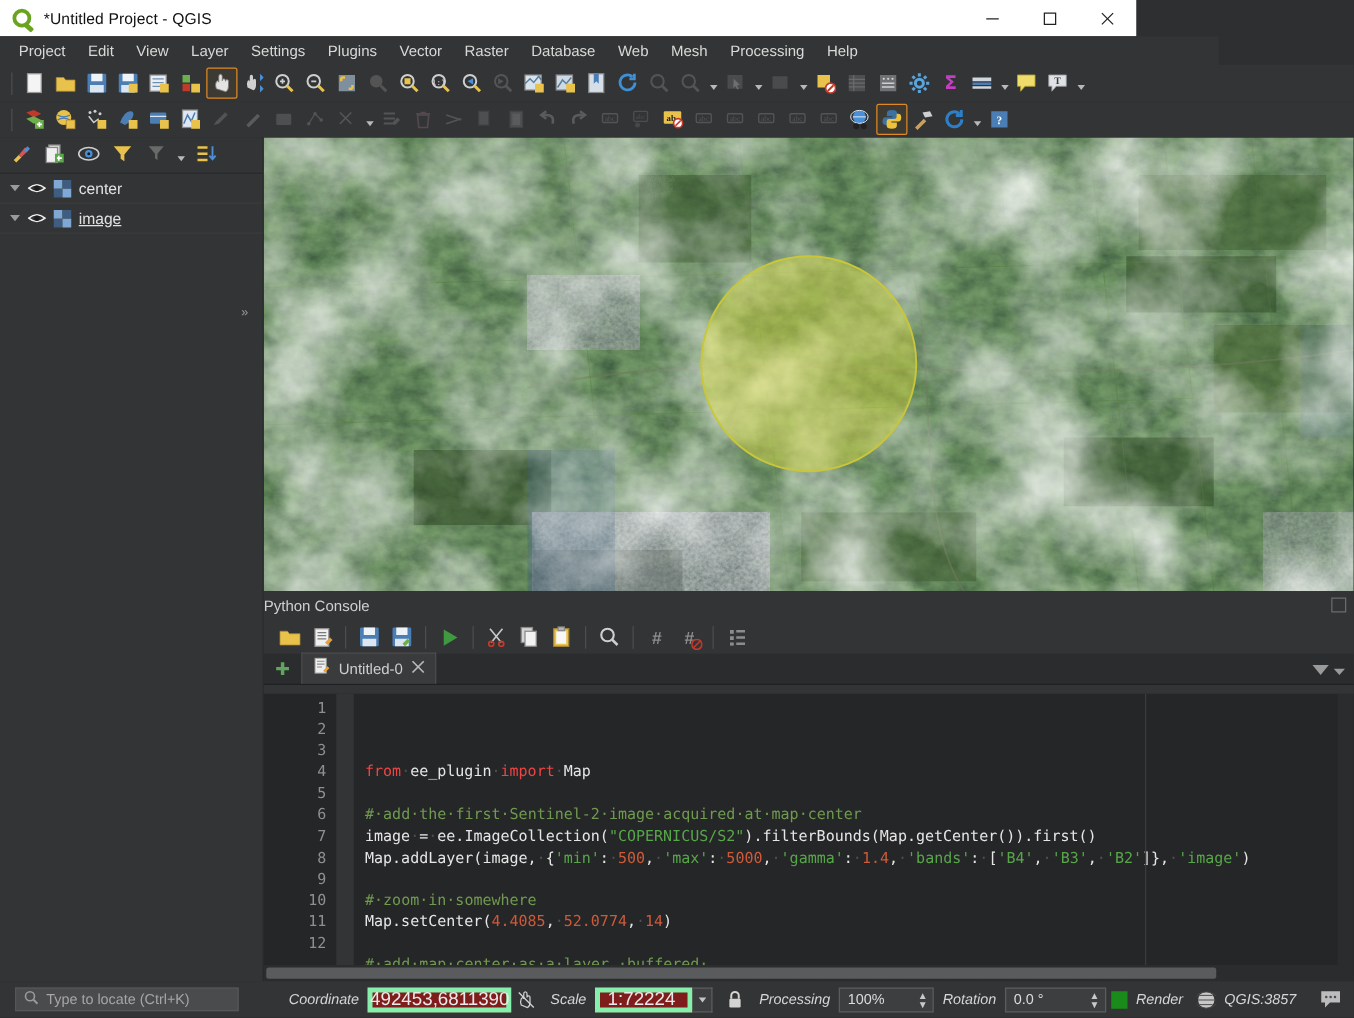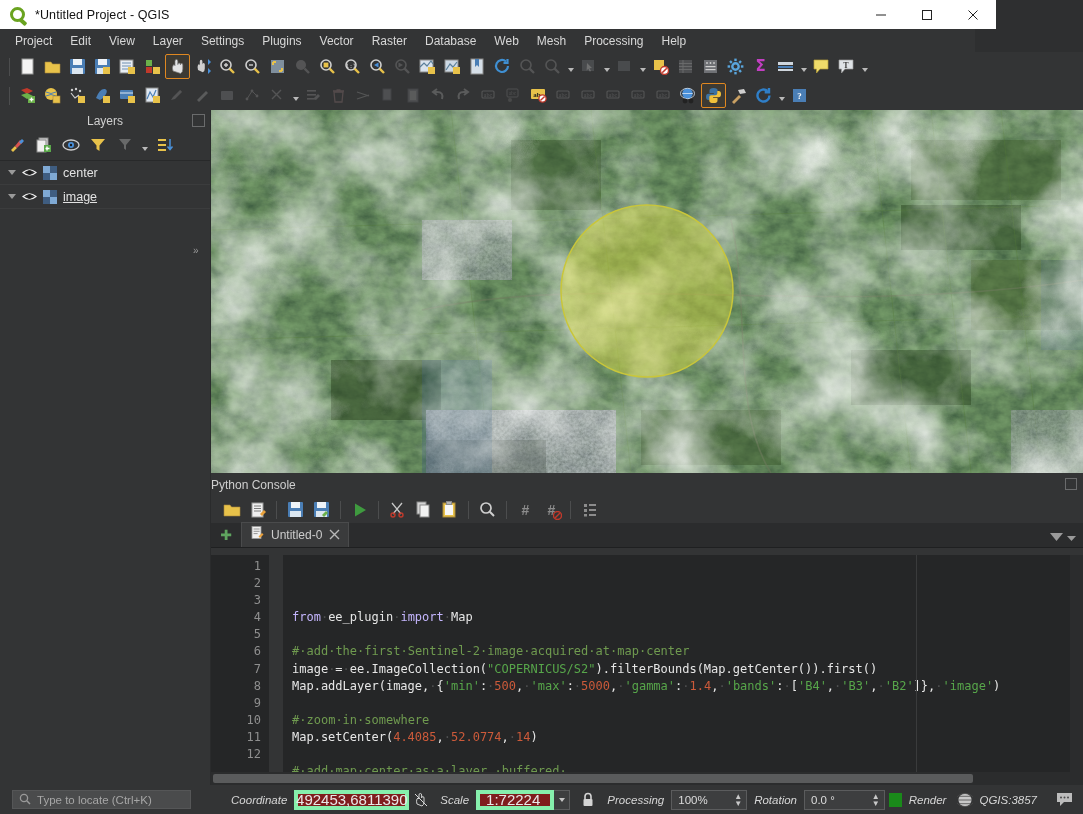--- a/index.html
+++ b/index.html
@@ -6,21 +6,21 @@
   html, body {
     width: 1083px; height: 814px;
     overflow: hidden;
     font-family: "Liberation Sans", sans-serif;
     background: #2e2f30;
   }
   body { position: relative; }
 
   
   #titlebar {
-    position: absolute; left:0; top:0; width:996px; height:29px;
+    position: absolute; left:0; top:0; width:909px; height:29px;
     background:#ffffff; display:flex; align-items:center;
   }
   #titlebar .qlogo {
     width:18px; height:18px; margin-left:9px; margin-right:8px;
     position:relative;
   }
   #titlebar .qlogo::before{
     content:""; position:absolute; left:1px; top:1px; width:15px; height:15px;
     border-radius:50%; border:3px solid #6aa320; box-sizing:border-box;
   }
@@ -147,21 +147,21 @@
     width:49px; flex:none; background:#252627; color:#8f8f8f;
     text-align:right; padding-right:8px; padding-top:3px; line-height:17.1px;
   }
   #ed-fold { width:14px; flex:none; background:#333435; }
   #code {
     flex:1; padding-top:3px; padding-left:9px; line-height:17.1px;
     color:#e6e6e6; white-space:pre; position:relative; overflow:hidden;
   }
   .cl { height:17.1px; white-space:pre; }
   .cl.cur { background:#323334; }
-  .kw { color:#c4b5fd; }
+  .kw { color:#ef4444; }
   .str { color:#57a64a; }
   .num { color:#cc5a3a; }
   .cmt { color:#6f9a4f; }
   .ws { color:#4e4f50; }
   .mb { background:#c8f030; color:#1a1a1a; }
   #ed-marginline {
     position:absolute; left:633px; top:0; width:1px; height:230px; background:#3a3b3c;
   }
   #ed-vscroll {
     position:absolute; right:0; top:0; width:13px; height:230px; background:#2b2c2d;
@@ -693,24 +693,20 @@
     </div>
     <div class="tbtn">
       <svg width="17" height="17" viewBox="0 0 17 17">
         <rect x="2" y="2" width="13" height="13" fill="#4a7eb5"></rect>
         <text x="8.5" y="12" font-size="9" text-anchor="middle" fill="#fff" font-family="serif" font-weight="bold">?</text>
       </svg>
     </div>
   </div>
 
 <div id="layers-panel">
-  <div id="layers-title">
-    <span>Layers</span>
-    <span class="dockbtn"></span>
-  </div>
   <div id="layers-toolbar">
     <div class="lbtn">
       <svg width="18" height="18" viewBox="0 0 18 18">
           <path d="M3 14 L7 10 L9 12 L5 16 Z" fill="#e8c24a"></path>
           <path d="M7 10 L12 4 L15 6 L9 12 Z" fill="#d9534f"></path>
           <path d="M11 6 L14 3 L16 5 L13 8 Z" fill="#4a90d9"></path>
         </svg>
     </div>
     <div class="lbtn">
       <svg width="18" height="18" viewBox="0 0 18 18">

